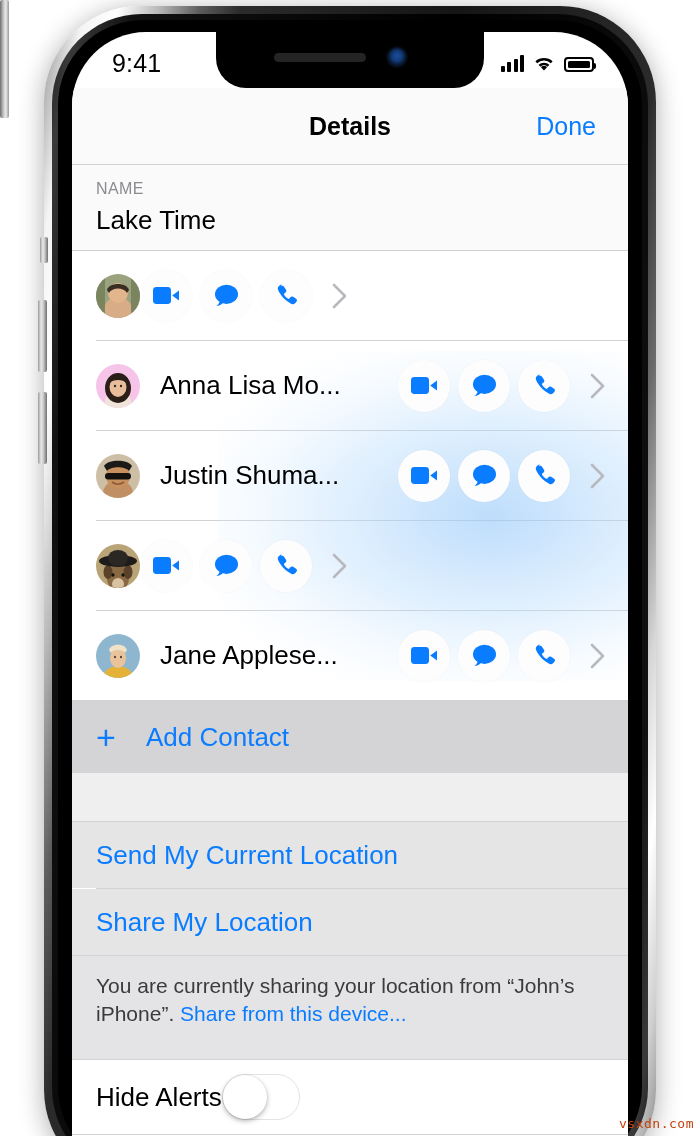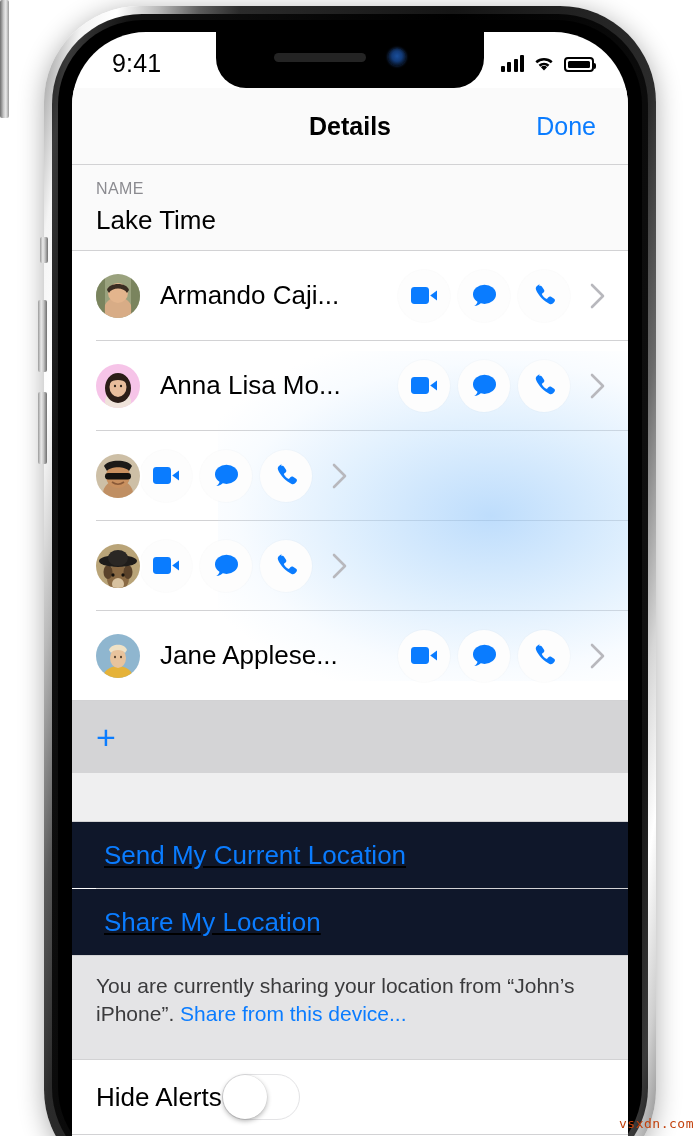--- a/index.html
+++ b/index.html
@@ -149,23 +149,22 @@
   .add-row {
     display: flex; align-items: center; height: 72px;
     padding: 0 24px; background: #d4d4d6; position: relative; z-index: 3;
   }
   .plus { font-size: 34px; color: #0a7cff; line-height: 1; font-weight: 300; width: 30px; }
   .add-label { font-size: 26px; color: #0a7cff; margin-left: 20px; }
 
   .gap { height: 48px; background: #efeff0; }
 
   .link-row {
-    display: flex; align-items: center; height: 66px; padding: 0 32px;
-    background: #0f172a;
-    text-decoration: underline;
+    display: flex; align-items: center; height: 66px; padding: 0 24px;
+    background: #e5e5e5;
   }
   .link-text { font-size: 26px; color: #0a7cff; }
 
   .note {
     background: #e4e4e6; padding: 16px 24px 32px 24px;
     font-size: 21px; line-height: 1.32; color: #3b3b3d;
   }
   .note a { color: #0a7cff; text-decoration: none; }
 
   .toggle-row {
@@ -255,21 +254,20 @@
           <div class="avatar">
             <svg viewBox="0 0 44 44">
                 <rect width="44" height="44" fill="#9aa27e"></rect>
               <ellipse cx="22" cy="36" rx="14" ry="13" fill="#d8ac86"></ellipse>
               <circle cx="22" cy="19" r="10" fill="#e3b58d"></circle>
               <path d="M11 16c2-8 20-8 22 0l-2 3c-3-6-15-6-18 0l-2-3z" fill="#3a2d22"></path>
               <rect x="0" y="0" width="9" height="44" fill="#6f7a54" opacity=".75"></rect>
               <rect x="35" y="0" width="9" height="44" fill="#6f7a54" opacity=".75"></rect>
             </svg>
           </div>
-          <div class="cname">Armando Caji...</div>
           <div class="acts">
             <div class="cbtn">
               <svg width="27" height="19" viewBox="0 0 27 19">
                 <rect x="0" y="1" width="18" height="17" rx="3.4" fill="#0a7cff"></rect>
                 <path d="M19.2 9.5 26 4.4v10.2l-6.8-5.1z" fill="#0a7cff"></path>
               </svg>
             </div>
             <div class="cbtn">
               <svg width="25" height="23" viewBox="0 0 25 23">
                 <ellipse cx="12.5" cy="10.3" rx="11.5" ry="9.6" fill="#0a7cff"></ellipse>
@@ -330,20 +328,21 @@
           <div class="avatar">
             <svg viewBox="0 0 44 44">
                 <rect width="44" height="44" fill="#cdbfa6"></rect>
               <ellipse cx="22" cy="40" rx="15" ry="14" fill="#c08f63"></ellipse>
               <circle cx="22" cy="22" r="12" fill="#c9905f"></circle>
               <path d="M8 12c4-7 24-7 28 0l-3 5c-4-5-18-5-22 0l-3-5z" fill="#1c1a18"></path>
               <rect x="9" y="19" width="26" height="6.5" rx="3.2" fill="#14120f"></rect>
               <path d="M16 28c4 3 8 3 12 0" stroke="#8a5a38" stroke-width="1.6" fill="none"></path>
             </svg>
           </div>
+          <div class="cname">Justin Shuma...</div>
           <div class="acts">
             <div class="cbtn">
               <svg width="27" height="19" viewBox="0 0 27 19">
                 <rect x="0" y="1" width="18" height="17" rx="3.4" fill="#0a7cff"></rect>
                 <path d="M19.2 9.5 26 4.4v10.2l-6.8-5.1z" fill="#0a7cff"></path>
               </svg>
             </div>
             <div class="cbtn">
               <svg width="25" height="23" viewBox="0 0 25 23">
                 <ellipse cx="12.5" cy="10.3" rx="11.5" ry="9.6" fill="#0a7cff"></ellipse>
@@ -434,20 +433,21 @@
             <svg class="chev" width="16" height="26" viewBox="0 0 16 26">
               <path d="M2 2l11 11L2 24" stroke="#b8b8bd" stroke-width="2.6" fill="none" stroke-linecap="round" stroke-linejoin="round"></path>
             </svg>
           </div>
         </div>
         <div class="sep"></div>
       </div>
 
       <div class="add-row">
         <div class="plus">+</div>
+        <div class="add-label">Add Contact</div>
       </div>
 
       <div class="gap"></div>
       <div class="sep"></div>
 
       <div class="link-row">
         <div class="link-text">Send My Current Location</div>
       </div>
       <div class="sep inset"></div>
       <div class="link-row">

